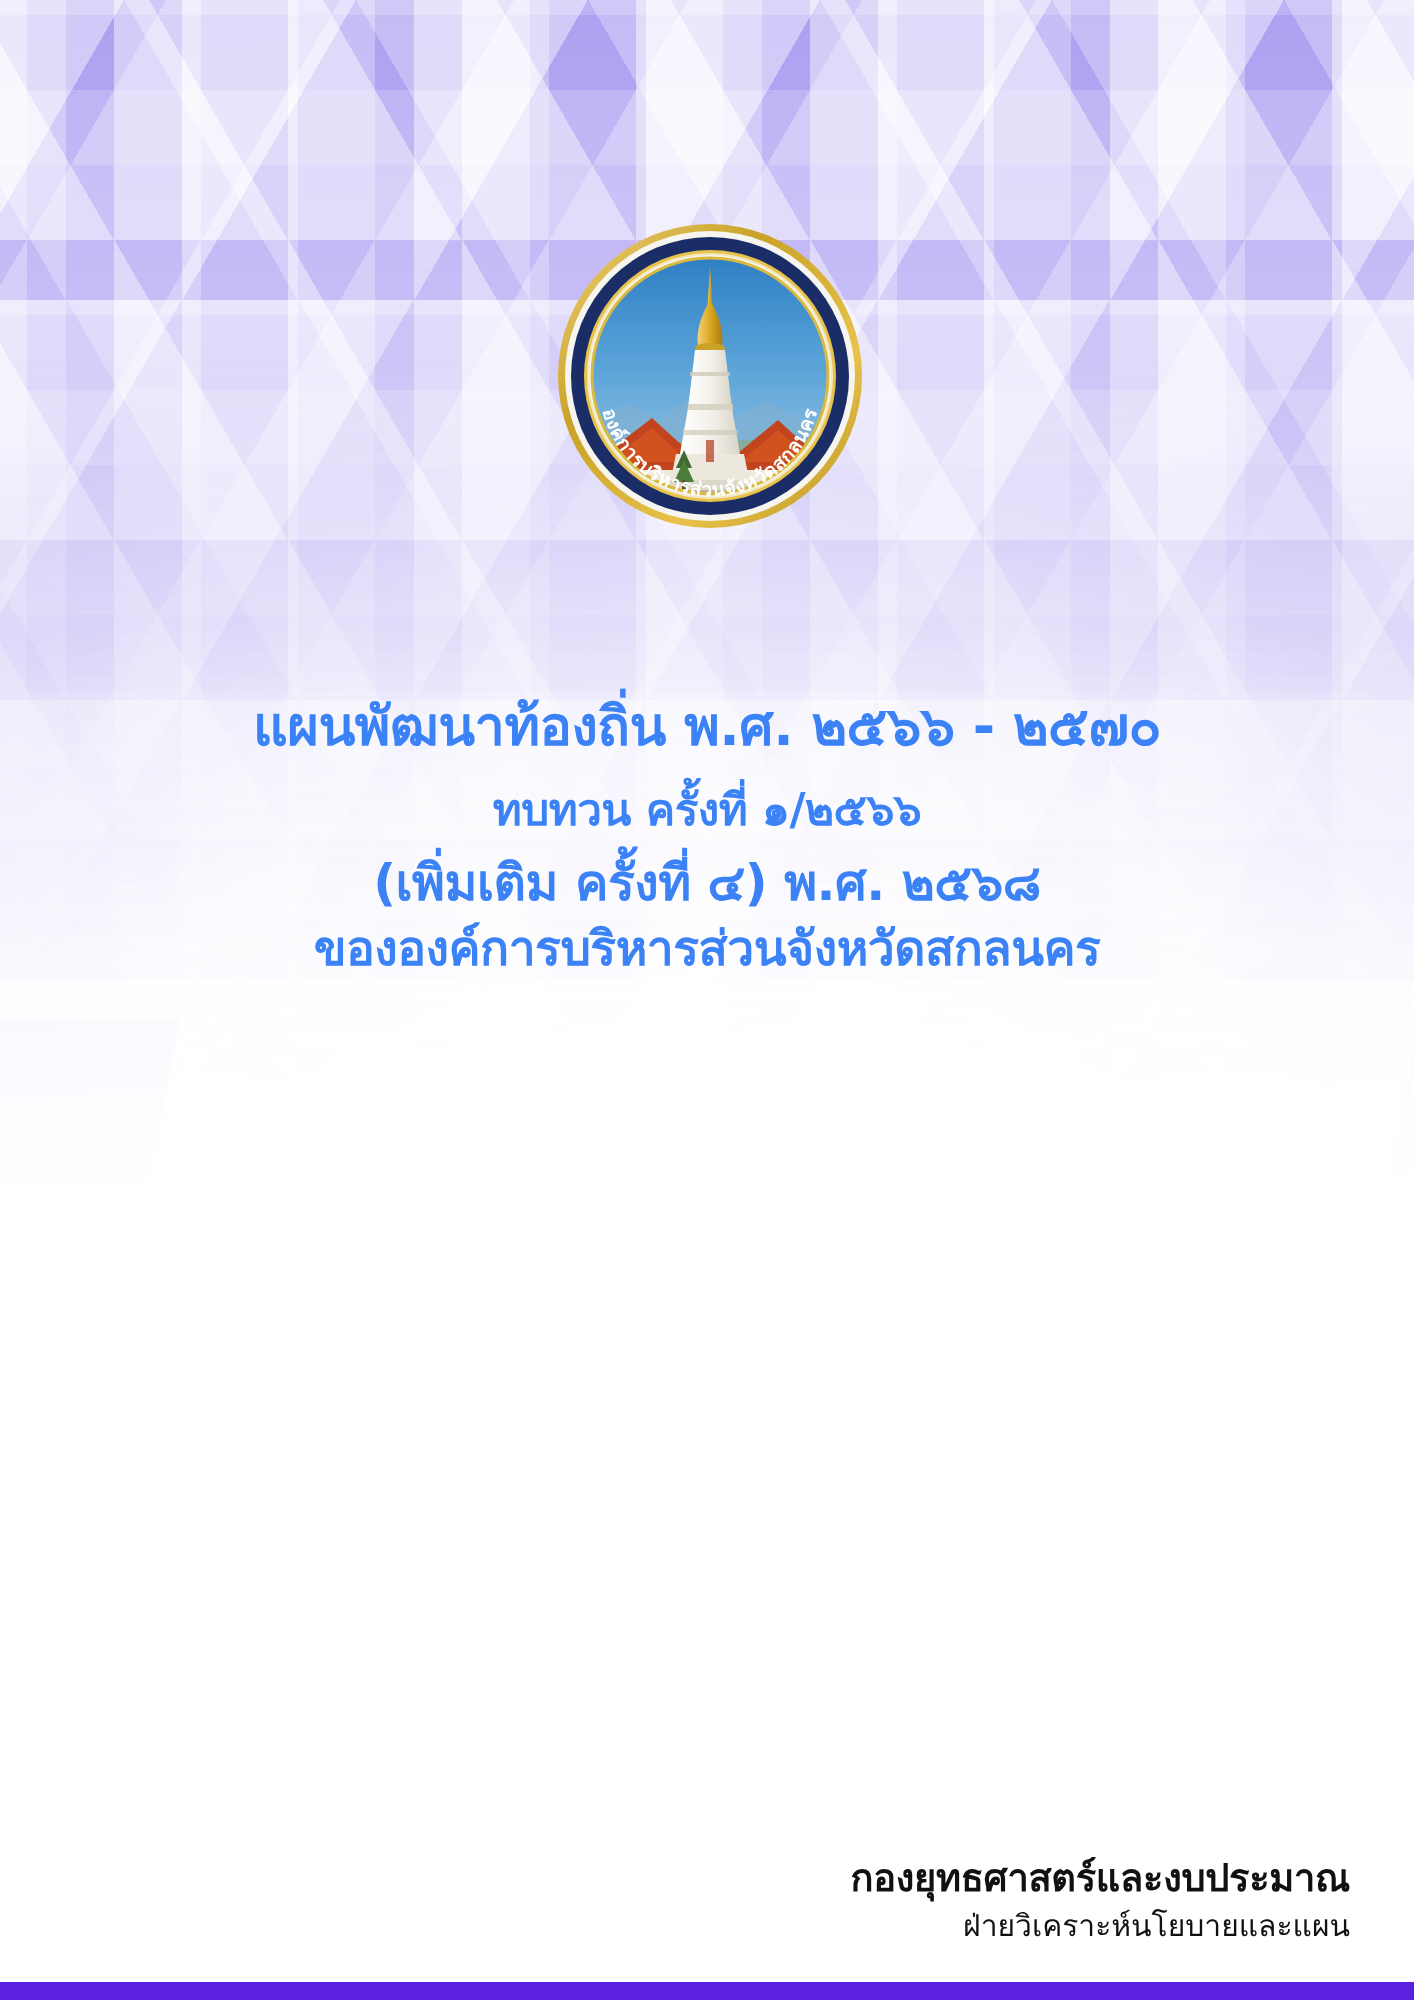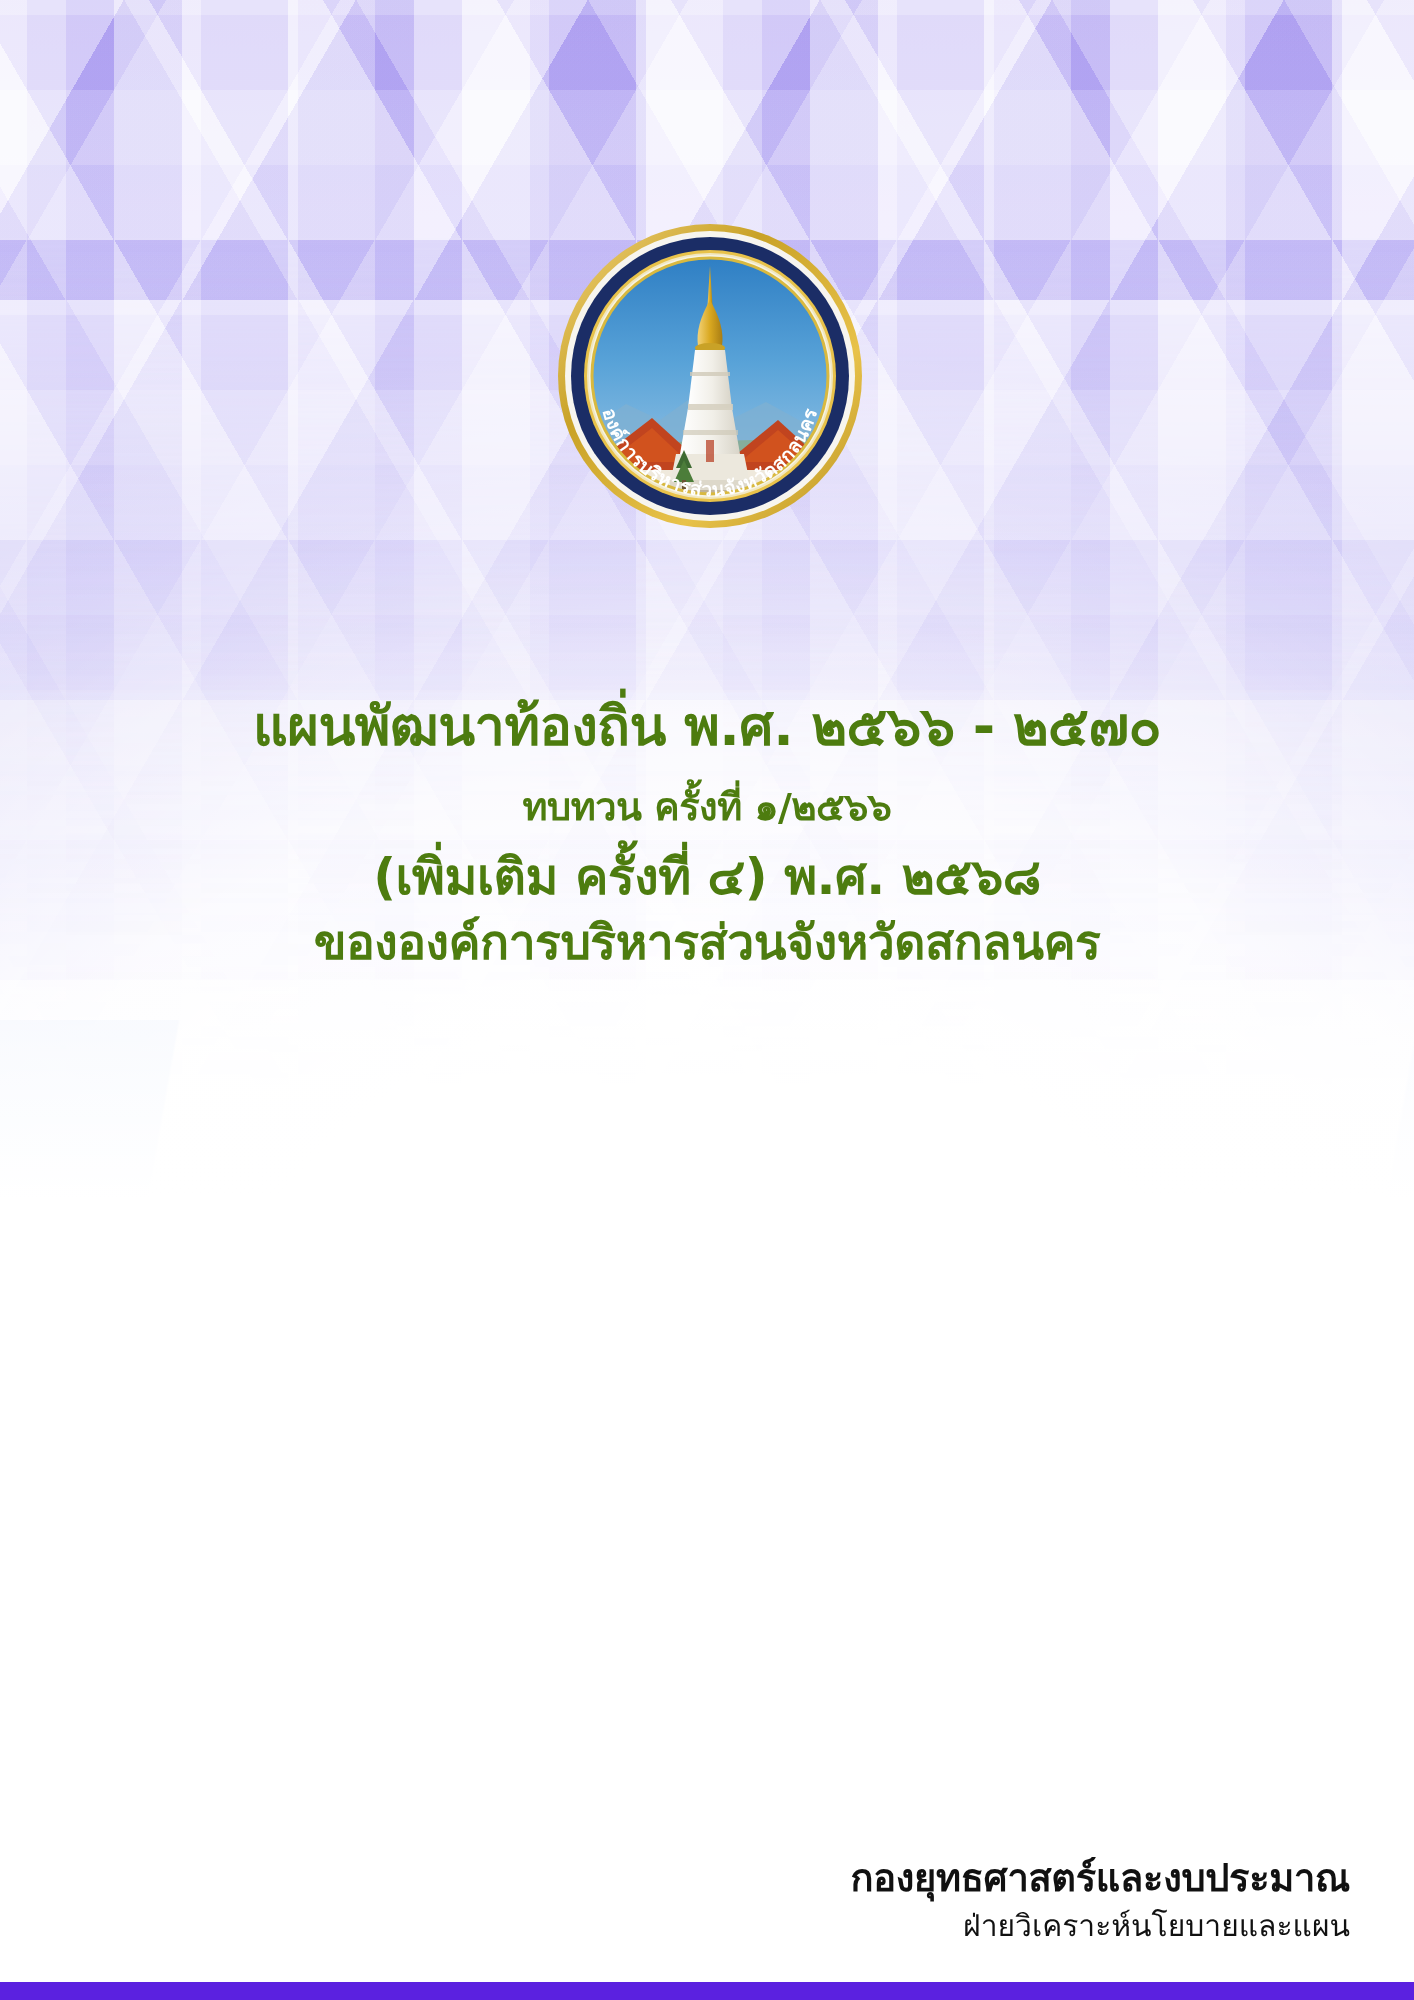--- a/index.html
+++ b/index.html
@@ -98,21 +98,21 @@
     text-align: center;
     color: #0c0c0c;
   }
   .title-line {
     font-weight: 700;
     letter-spacing: -0.5px;
     line-height: 1.0;
     white-space: nowrap;
   }
   .tl-1 { font-size: 54px; margin-bottom: 34px; }
-  .tl-2 { font-size: 38px; margin-bottom: 26px; }
+  .tl-2 { font-size: 44px; margin-bottom: 26px; }
   .tl-3 { font-size: 50px; margin-bottom: 16px; }
   .tl-4 { font-size: 48px; }
 
   
   .footer {
     position: absolute;
     right: 64px;
     bottom: 55px;
     text-align: right;
     color: #111111;
@@ -228,21 +228,21 @@
 
       <circle cx="154" cy="154" r="118" fill="none" stroke="#d9b93f" stroke-width="3"></circle>
       <circle cx="154" cy="154" r="122" fill="none" stroke="#f1e7c0" stroke-width="2"></circle>
 
       <text font-family="'DejaVu Sans','Liberation Sans',sans-serif" font-size="19" font-weight="700" fill="#ffffff" letter-spacing="0.5">
         <textPath href="#arcBottom" startOffset="50%" text-anchor="middle">องค์การบริหารส่วนจังหวัดสกลนคร</textPath>
       </text>
     </svg>
   </div>
 
-  <div class="title-block" style="color: #4d7c0f;">
+  <div class="title-block" style="color: #3b82f6;">
     <div class="title-line tl-1">แผนพัฒนาท้องถิ่น พ.ศ. ๒๕๖๖ - ๒๕๗๐</div>
     <div class="title-line tl-2">ทบทวน ครั้งที่ ๑/๒๕๖๖</div>
     <div class="title-line tl-3">(เพิ่มเติม ครั้งที่ ๔) พ.ศ. ๒๕๖๘</div>
     <div class="title-line tl-4">ขององค์การบริหารส่วนจังหวัดสกลนคร</div>
   </div>
 
   <div class="footer" style="color: rgb(17, 17, 17);">
     <div class="ft-org">กองยุทธศาสตร์และงบประมาณ</div>
     <div class="ft-div">ฝ่ายวิเคราะห์นโยบายและแผน</div>
   </div>

